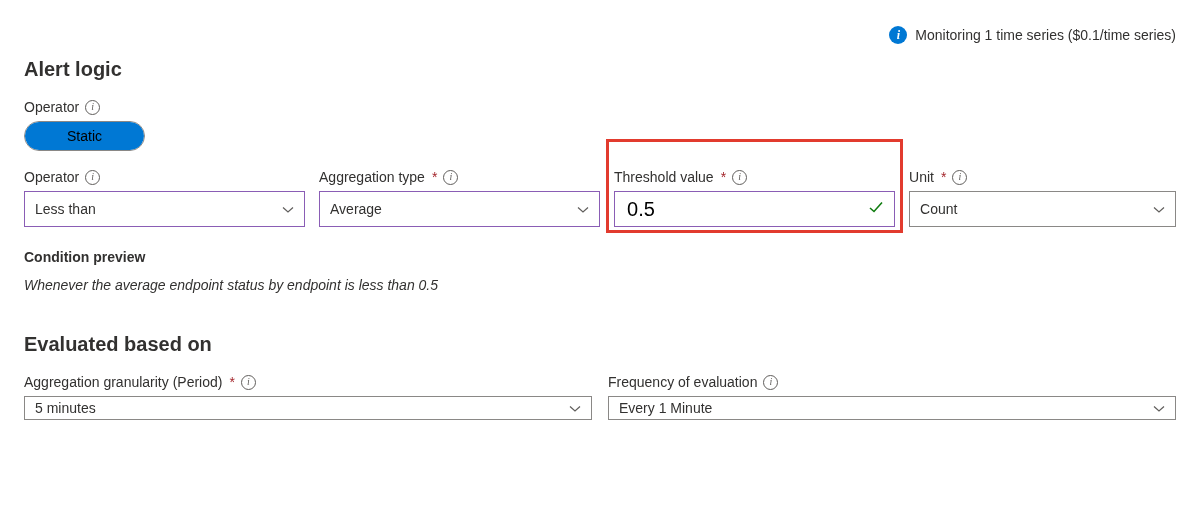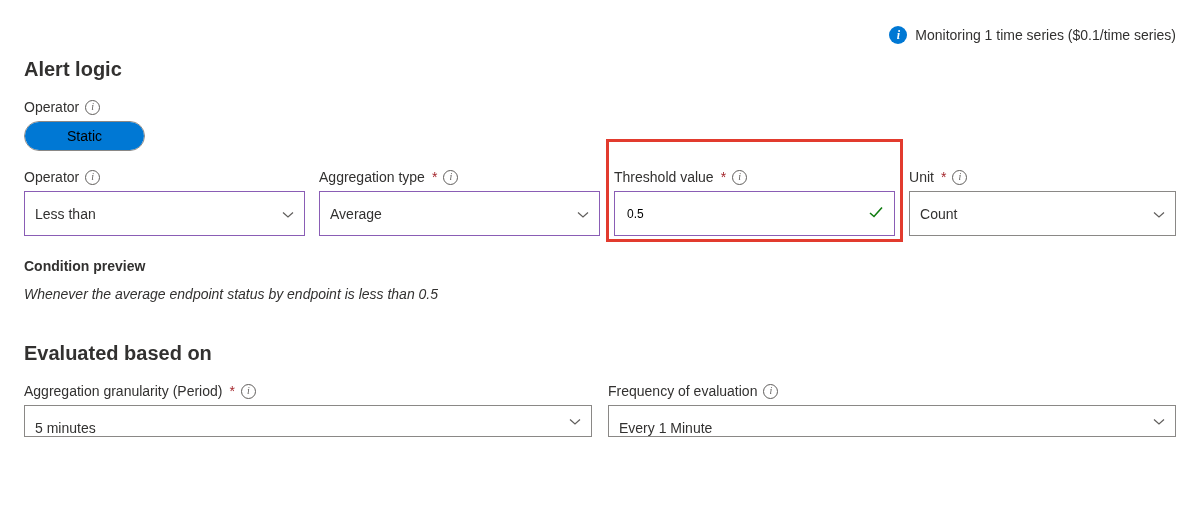--- a/index.html
+++ b/index.html
@@ -87,42 +87,42 @@
   }
   
   .row4 {
     display: flex;
     gap: 14px;
     margin-top: 18px;
   }
   .col { flex: 1; display: flex; flex-direction: column; }
   .col.small { flex: 0.95; }
   .select-box, .input-box {
-    height: 45px;
+    height: 36px;
     border: 1px solid #8a5db5;
     background: #fff;
     display: flex;
     align-items: center;
     padding: 0 10px;
     font-size: 14px;
     position: relative;
   }
   .select-box.gray { border-color: #8a8886; }
   .chev {
     position: absolute;
     right: 10px;
     top: 50%;
     transform: translateY(-50%);
     width: 12px; height: 12px;
   }
   .chev svg { width: 12px; height: 12px; }
   .input-box input {
     border: none;
     outline: none;
-    font-size: 12px;
+    font-size: 20px;
     width: 100%;
     font-family: inherit;
     background: transparent;
   }
   .check {
     position: absolute;
     right: 10px;
     top: 50%;
     transform: translateY(-50%);
     color: #107c10;
@@ -149,24 +149,24 @@
     font-size: 14px;
     color: #323130;
   }
   .row2 {
     display: flex;
     gap: 16px;
     margin-top: 4px;
   }
   .row2 .col { flex: 1; }
   .select-full {
-    height: 32px;
+    height: 24px;
     border: 1px solid #8a8886;
     display: flex;
-    align-items: flex-end;
+    align-items: center;
     padding: 0 10px;
     position: relative;
     font-size: 14px;
   }
 </style>
 </head>
 <body>
 
 
 

